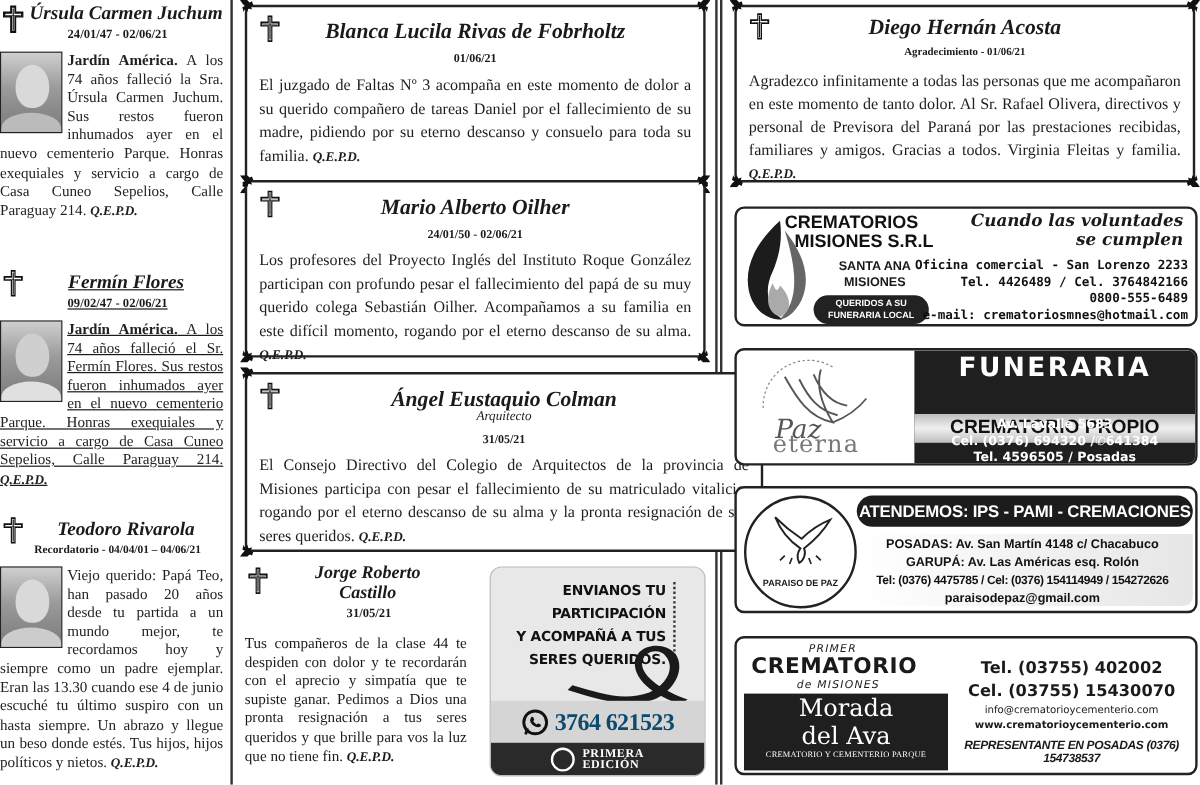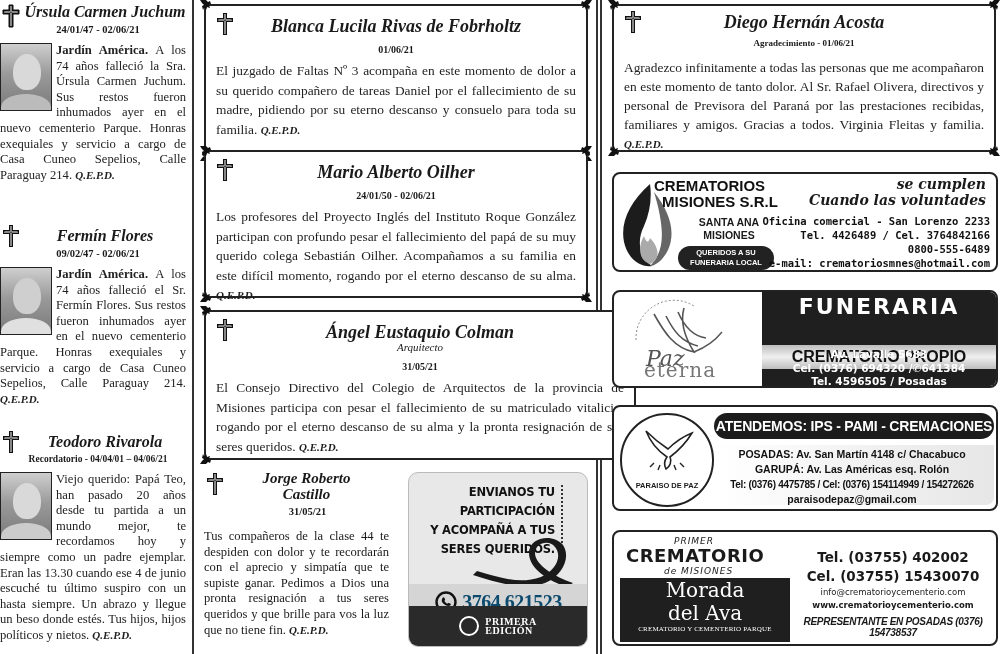--- a/index.html
+++ b/index.html
@@ -84,21 +84,21 @@
     font-family: "DejaVu Sans", sans-serif; font-weight: bold; font-size: 11.5px; line-height: 19px; color: #111; letter-spacing: -0.2px;
   }
   .promo .dots { position: absolute; right: 24px; top: 12px; width: 0; height: 70px; border-left: 2px dotted #333; }
   .promo .ribbon { position: absolute; right: 8px; top: 64px; width: 110px; height: 50px; }
   .promo .phone-bar {
     position: absolute; left: 0; right: 0; top: 111px; height: 36px; background: #d5d5d5;
     display: flex; align-items: center; justify-content: center; gap: 4px;
   }
   .promo .phone { font-family: Liberation Serif, serif; font-weight: bold; font-size: 20px; color: #0c4a6e; letter-spacing: -0.5px; }
   .promo .wa { width: 24px; height: 24px; }
-  .promo .footer { position: absolute; left: 0; right: 0; bottom: 0; height: 40px; background: #2a2a2a; display: flex; align-items: center; justify-content: center; gap: 6px; }
+  .promo .footer { position: absolute; left: 0; right: 0; bottom: 0; height: 27px; background: #2a2a2a; display: flex; align-items: center; justify-content: center; gap: 6px; }
   .promo .logo-text { font-family: "Liberation Serif", serif; font-weight: bold; color: #fff; font-size: 10px; line-height: 9px; letter-spacing: 0.5px; }
   .promo .logo-mark { width: 20px; height: 20px; border-radius: 50%; border: 2px solid #fff; }
 
   
   .ad { position: absolute; left: 612px; width: 386px; border: 2px solid #222; border-radius: 8px; background: #fff; overflow: hidden; }
 
   
   .ad1 { top: 172px; height: 100px; }
   .ad1 .flame { position: absolute; left: 6px; top: 8px; width: 56px; height: 86px; }
   .ad1 .brand { position: absolute; left: 40px; top: 4px; font-family: "Liberation Sans", sans-serif; font-weight: bold; font-size: 15px; line-height: 16px; color: #111; }
@@ -161,21 +161,21 @@
     <div class="dates">24/01/47 - 02/06/21</div>
     <p class="body">
       <span class="photo">
           <span class="face"></span>
           <span class="shoulders"></span>
         </span>
       <span class="lead">Jardín América.</span><span> A los 74 años falleció la Sra. Úrsula Carmen Juchum. Sus restos fueron inhumados ayer en el nuevo cementerio Parque. Honras exequiales y servicio a cargo de Casa Cuneo Sepelios, Calle Paraguay 214. </span><span class="qepd">Q.E.P.D.</span>
     </p>
   </article>
 
-  <article class="small-obit" style="top:224px;">
+  <article class="small-obit" style="top:224px;text-decoration:underline;">
     <span class="cross" style="left:2px; top:0;">
       <svg viewBox="0 0 18 24">
           <path d="M7 1h4v5h6v4h-6v13H7V10H1V6h6z" fill="#111"></path>
           <path d="M8 2.5h2v5h5.5v1.5H10v12.5H8V9H2.5V7.5H8z" fill="#fff"></path>
           <path d="M8.5 3h1v5.5H15v.5H9.5v12H8.5V9H3v-.5h5.5z" fill="#111"></path>
         </svg>
     </span>
     <h3 class="name" style="margin-top:4px;">Fermín Flores</h3>
     <div class="dates">09/02/47 - 02/06/21</div>
     <p class="body">
@@ -396,22 +396,22 @@
     </div>
     <div class="loc">
       <div>SANTA ANA</div>
       <div>MISIONES</div>
     </div>
     <div class="consult">
       <div>QUERIDOS A SU</div>
       <div>FUNERARIA LOCAL</div>
     </div>
     <div class="tagline">
+      <div>Cuando las voluntades</div>
       <div>se cumplen</div>
-      <div>Cuando las voluntades</div>
     </div>
     <div class="info">
       <div>Oficina comercial -  San Lorenzo 2233</div>
       <div>Tel. 4426489 / Cel. 3764842166</div>
       <div>0800-555-6489</div>
       <div>e-mail: crematoriosmnes@hotmail.com</div>
     </div>
   </aside>
 
   <aside class="ad ad2">

